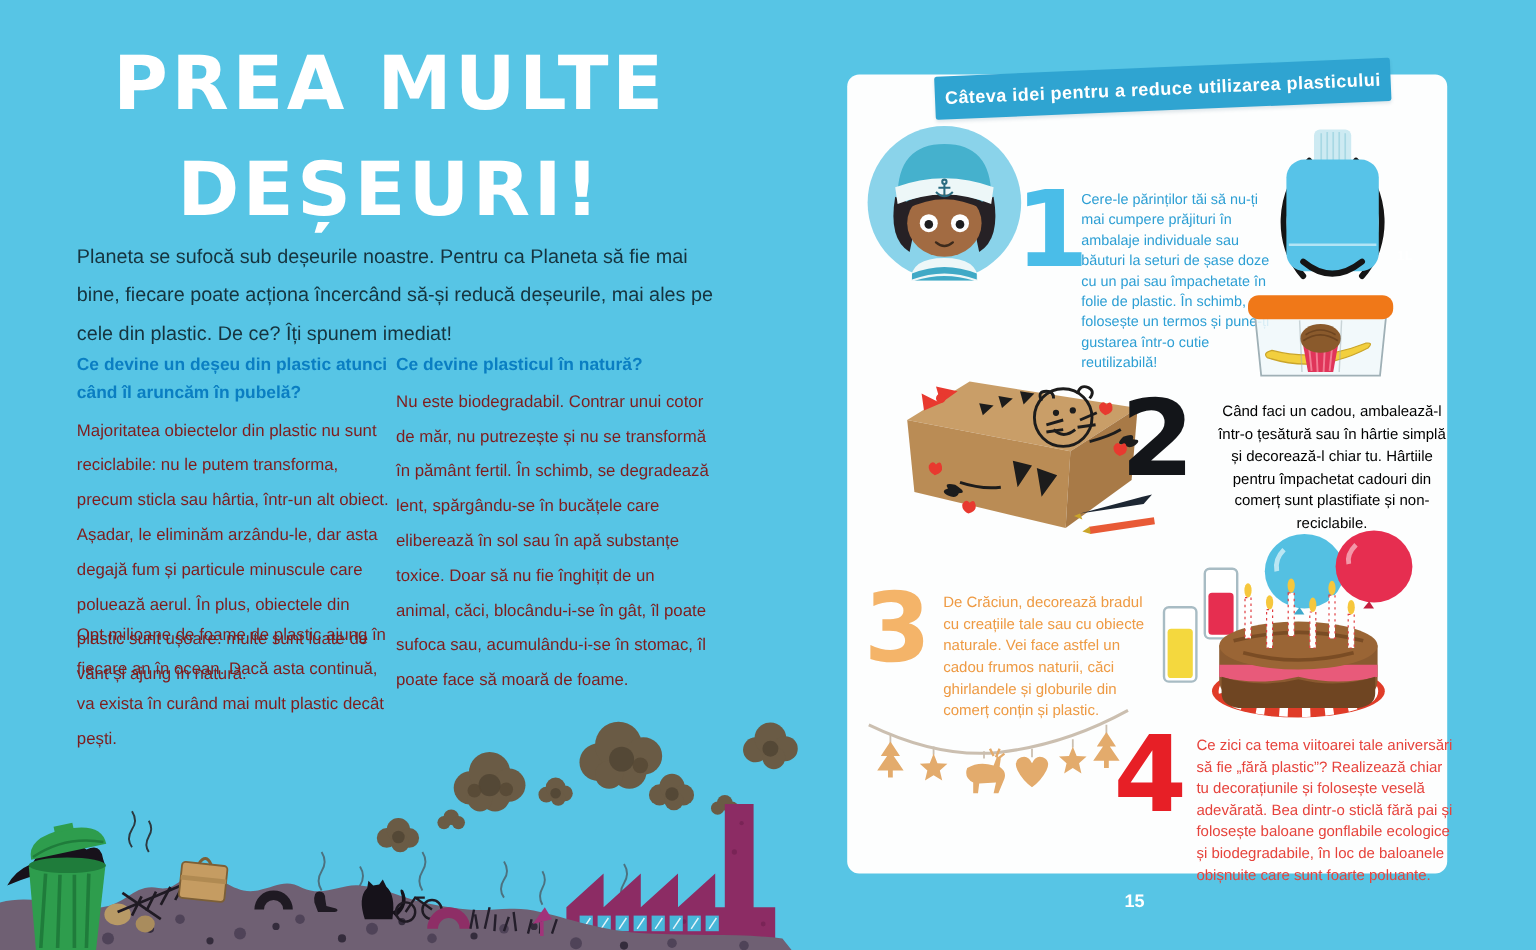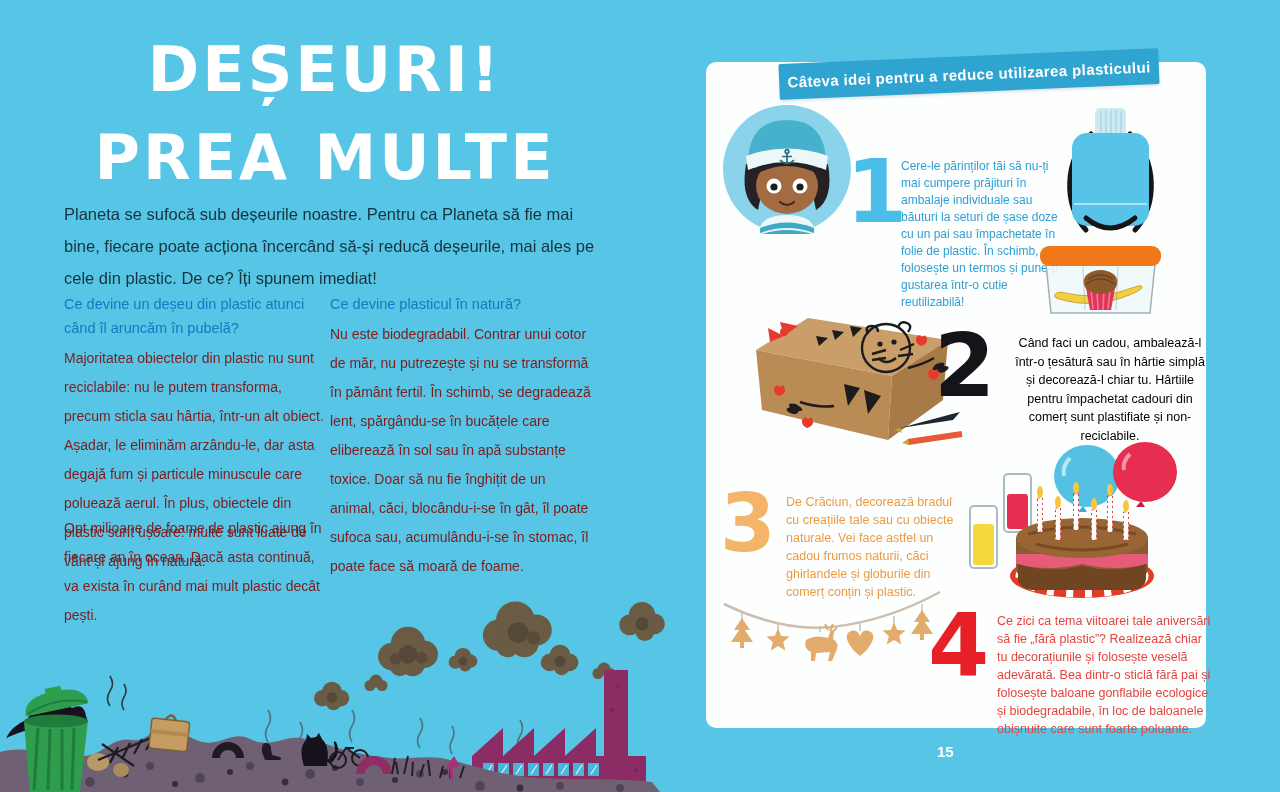--- a/index.html
+++ b/index.html
@@ -15,21 +15,21 @@
   .title{
     left:55px;top:26px;width:540px;text-align:center;color:#ffffff;
     font-family:"DejaVu Sans",sans-serif;font-weight:bold;
     font-size:62px;line-height:88px;letter-spacing:3px;
   }
   .intro{
     left:64px;top:198px;width:545px;color:#16333e;
     font-size:16.5px;line-height:32px;
   }
   .col{width:268px;}
-  .sec-head{color:#0a7ec2;font-weight:normal;font-size:14.5px;line-height:24px;margin:0 0 4px 0;}
+  .sec-head{color:#0a7ec2;font-weight:bold;font-size:14.5px;line-height:24px;margin:0 0 4px 0;}
   .sec-body{color:#7f1d1d;font-size:14px;line-height:29px;margin:0;}
   .col1{left:64px;top:292px;}
   .col1b{left:64px;top:514px;}
   .col2{left:330px;top:292px;width:262px;}
 
   
   .panel{left:706px;top:62px;width:500px;height:666px;background:#fdfefe;border-radius:10px;}
   .ribbon{
     left:779px;top:56px;width:380px;height:36px;background:#2fa4d1;border-radius:2px;
     transform:rotate(-2.4deg);display:flex;align-items:center;justify-content:center;
@@ -49,22 +49,22 @@
   .t3{left:786px;top:493px;width:170px;line-height:18px;color:#ee9a43;}
   .t4{left:997px;top:612px;width:214px;line-height:18px;color:#e6433c;}
 
   .thermos-label{left:1164px;top:208px;color:#ffffff;font-weight:bold;font-size:11px;letter-spacing:.5px;}
   .pagenum{left:937px;top:743px;color:#ffffff;font-weight:bold;font-size:15px;}
 </style>
 </head>
 <body>
 
 <div class="abs title">
+  <div>PREA MULTE</div>
   <div>DEȘEURI!</div>
-  <div>PREA MULTE</div>
 </div>
 
 <div class="abs intro">Planeta se sufocă sub deșeurile noastre. Pentru ca Planeta să fie mai bine, fiecare poate acționa încercând să-și reducă deșeurile, mai ales pe cele din plastic. De ce? Îți spunem imediat!</div>
 
 <div class="abs col col1">
   <p class="sec-head">Ce devine un deșeu din plastic atunci când îl aruncăm în pubelă?</p>
   <p class="sec-body">Majoritatea obiectelor din plastic nu sunt reciclabile: nu le putem transforma, precum sticla sau hârtia, într-un alt obiect. Așadar, le eliminăm arzându-le, dar asta degajă fum și particule minuscule care poluează aerul. În plus, obiectele din plastic sunt ușoare: multe sunt luate de vânt și ajung în natură.</p>
 </div>
 
 <div class="abs col col1b">

